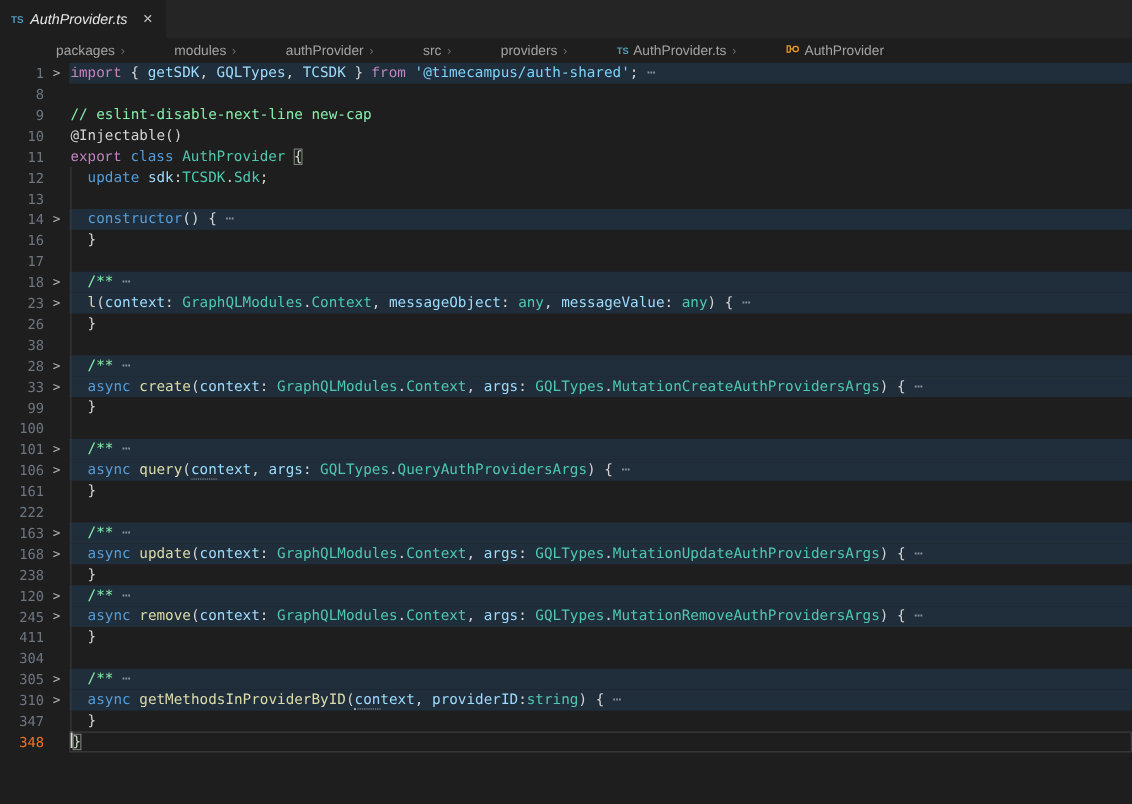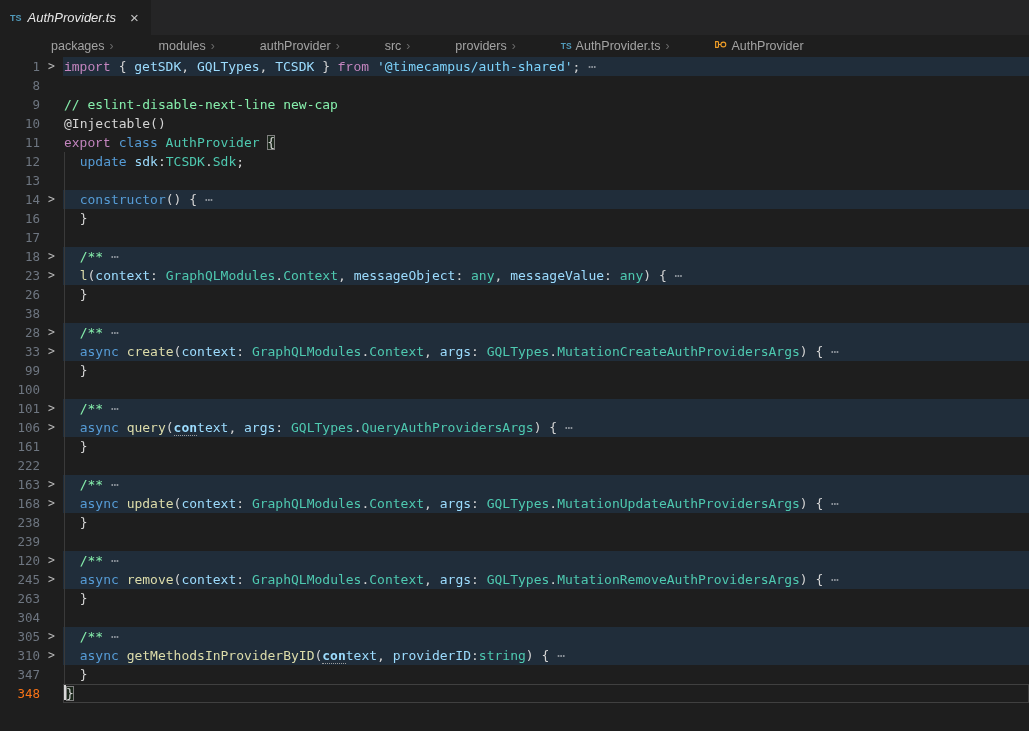--- a/index.html
+++ b/index.html
@@ -64,21 +64,21 @@
   .tk-t  { color:#4ec9b0; }
   .tk-f  { color:#dcdcaa; }
   .tk-s  { color:#7dd3fc; }
   .tk-c  { color:#86efac; }
   .tk-p  { color:#d4d4d4; }
   .tk-d  { color:#8a9199; }
   .tk-b  {
     color:#d4d4d4; outline:1px solid #7f7f7f; outline-offset:-1px;
     background:rgba(0,100,0,.12);
   }
-  .tk-h  { color:#9cdcfe; border-bottom:1.5px dotted #9b9b9b;font-weight:bold; }
+  .tk-h  { color:#9cdcfe; border-bottom:1.5px dotted #9b9b9b; }
   .cursor {
     display:inline-block; width:0; height:15px; vertical-align:-2px;
     border-left:2px solid #d7d7d7;
   }
 </style>
 </head>
 <body>
 
 <div id="window">
 
@@ -247,36 +247,31 @@
         <span class="num">168</span>
         <span class="chev">&gt;</span>
         <span class="code hl g"><span class="tk-p">  </span><span class="tk-k2">async</span><span class="tk-p"> </span><span class="tk-f">update</span><span class="tk-p">(</span><span class="tk-v">context</span><span class="tk-p">: </span><span class="tk-t">GraphQLModules</span><span class="tk-p">.</span><span class="tk-t">Context</span><span class="tk-p">, </span><span class="tk-v">args</span><span class="tk-p">: </span><span class="tk-t">GQLTypes</span><span class="tk-p">.</span><span class="tk-t">MutationUpdateAuthProvidersArgs</span><span class="tk-p">) { </span><span class="tk-d">⋯</span></span>
       </div>
       <div class="row">
         <span class="num">238</span>
         <span class="chev"></span>
         <span class="code g"><span class="tk-p">  }</span></span>
       </div>
       <div class="row">
-        <span class="num">239</span>
-        <span class="chev"></span>
-        <span class="code g"></span>
-      </div>
-      <div class="row">
         <span class="num">120</span>
         <span class="chev">&gt;</span>
         <span class="code hl g"><span class="tk-p">  </span><span class="tk-c">/** </span><span class="tk-d">⋯</span></span>
       </div>
       <div class="row">
         <span class="num">245</span>
         <span class="chev">&gt;</span>
         <span class="code hl g"><span class="tk-p">  </span><span class="tk-k2">async</span><span class="tk-p"> </span><span class="tk-f">remove</span><span class="tk-p">(</span><span class="tk-v">context</span><span class="tk-p">: </span><span class="tk-t">GraphQLModules</span><span class="tk-p">.</span><span class="tk-t">Context</span><span class="tk-p">, </span><span class="tk-v">args</span><span class="tk-p">: </span><span class="tk-t">GQLTypes</span><span class="tk-p">.</span><span class="tk-t">MutationRemoveAuthProvidersArgs</span><span class="tk-p">) { </span><span class="tk-d">⋯</span></span>
       </div>
       <div class="row">
-        <span class="num">263</span>
+        <span class="num">411</span>
         <span class="chev"></span>
         <span class="code g"><span class="tk-p">  }</span></span>
       </div>
       <div class="row">
         <span class="num">304</span>
         <span class="chev"></span>
         <span class="code g"></span>
       </div>
       <div class="row">
         <span class="num">305</span>

